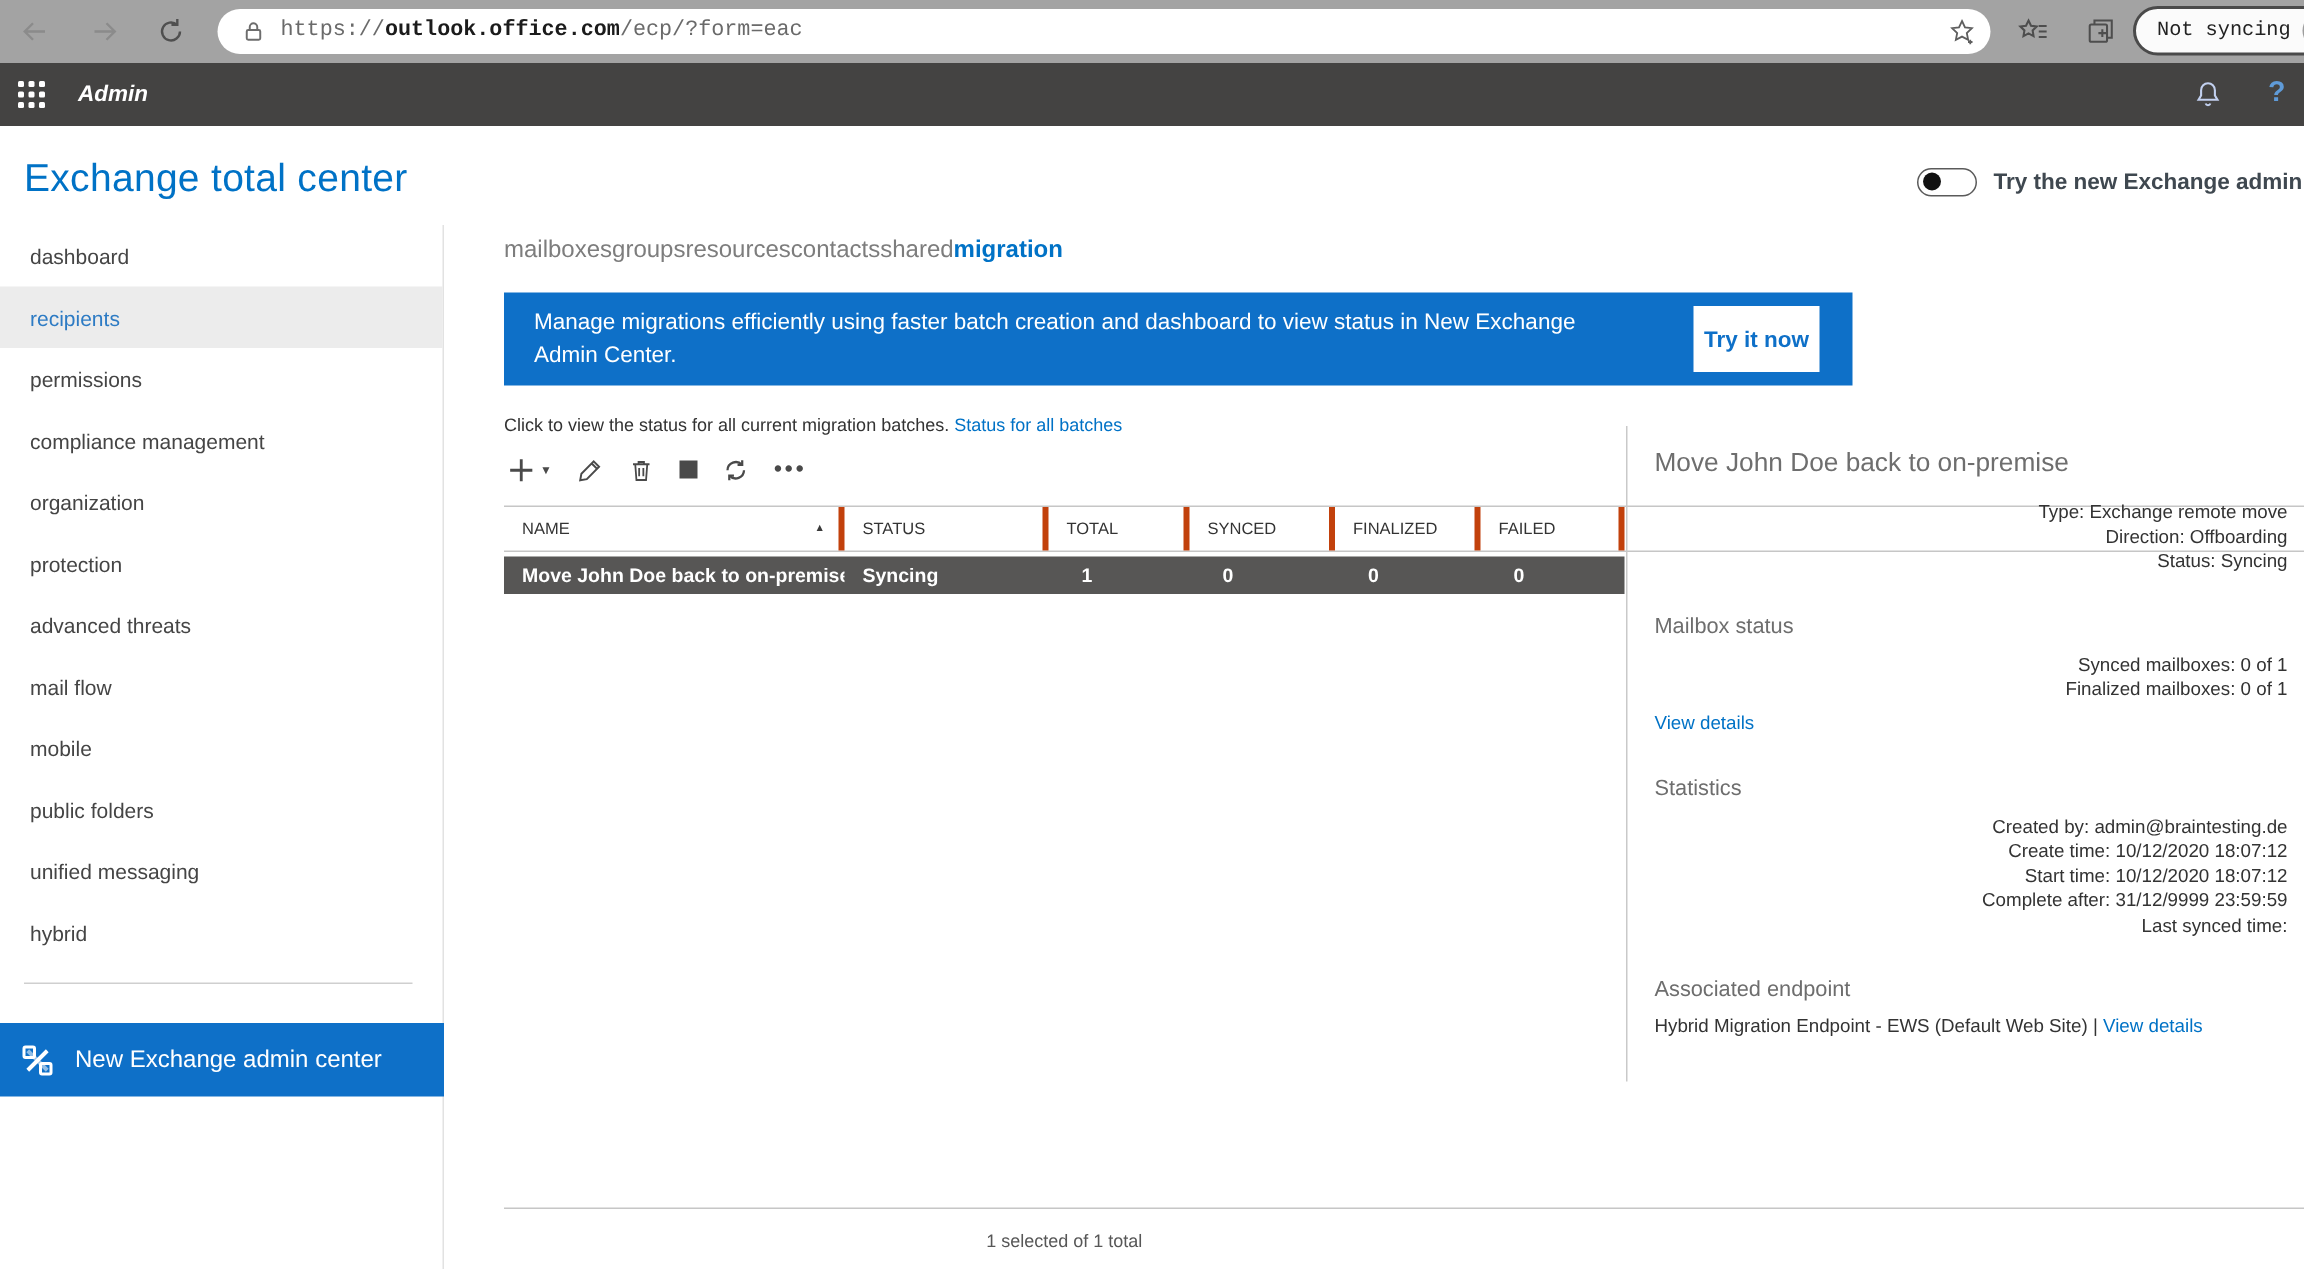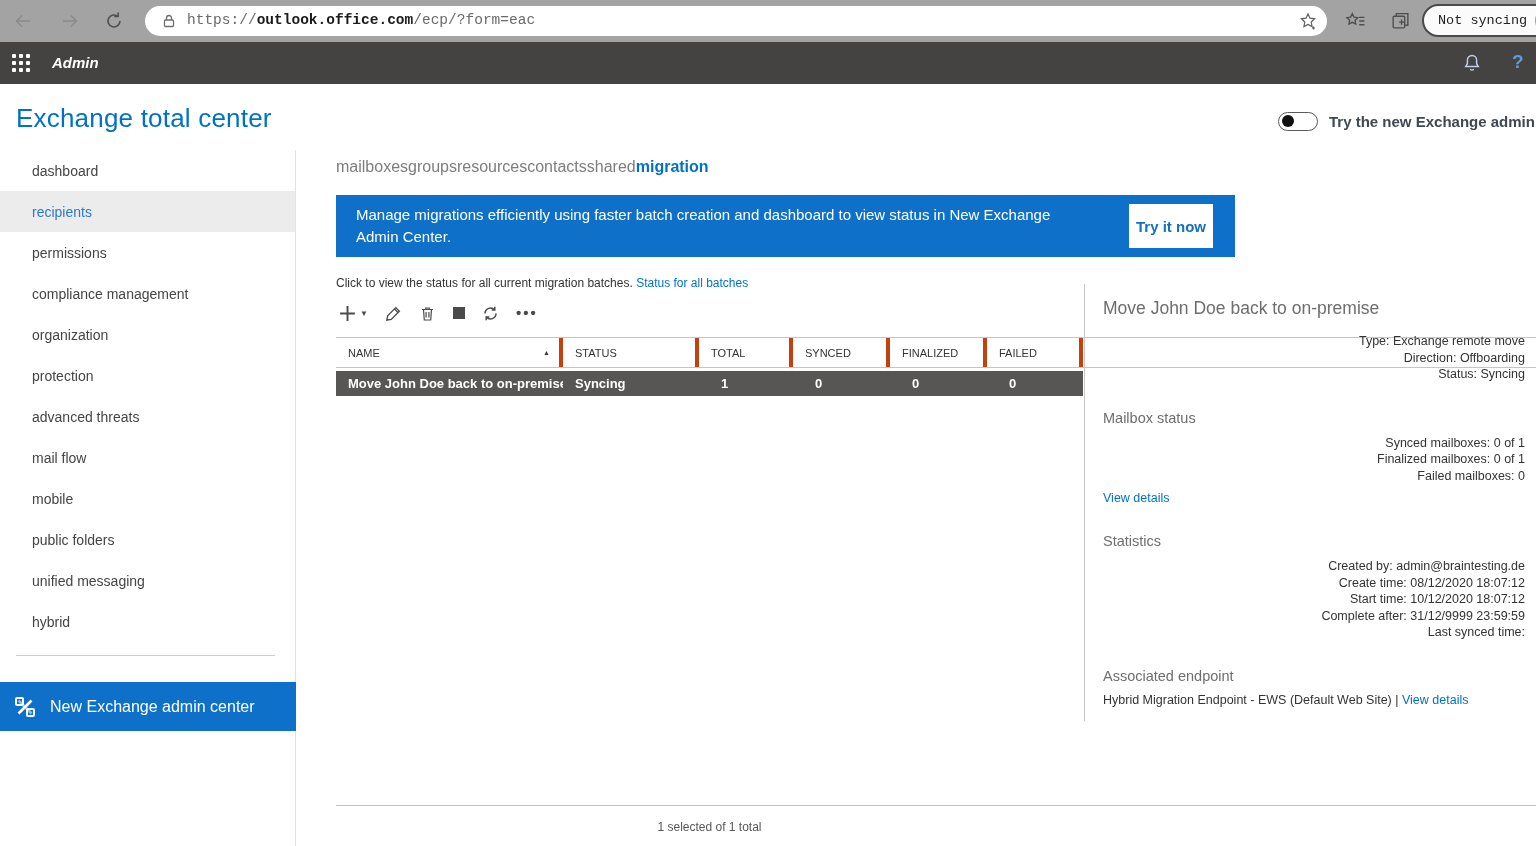--- a/index.html
+++ b/index.html
@@ -33,21 +33,21 @@
 
   
   .eac-title { position:absolute; left:16px; top:103px; font-size:26px; font-weight:400; color:var(--accent,#0072c6); letter-spacing:0.2px; }
   .toggle-row { position:absolute; left:1278px; top:108px; width:258px; height:26px; overflow:hidden; display:flex; align-items:center; gap:11px; }
   .toggle { width:40px; height:19px; border:1px solid #5a5a5a; border-radius:10px; background:#fff; position:relative; flex:0 0 40px; }
   .toggle .knob { position:absolute; left:3px; top:2.5px; width:12px; height:12px; border-radius:50%; background:#111; }
   .toggle-label { font-size:15px; font-weight:700; color:#3f4850; white-space:nowrap; }
 
   
   .sidebar { position:absolute; left:0; top:150px; width:296px; height:696px; background:#fff; border-right:1px solid #e2e2e2; }
-  .side-item { height:41px; display:flex; align-items:center; padding-left:32px; font-size:14px; color:#454545; cursor:pointer; }
+  .side-item { height:41px; display:flex; align-items:center; padding-left:20px; font-size:14px; color:#454545; cursor:pointer; }
   .side-item.selected { background:var(--sidebar_selected_bg,#ececec); color:#2d7bc4; }
   .side-divider { margin:13px 20px 0 16px; border-top:1px solid #cfcfcf; }
   .new-eac-btn { position:absolute; left:0; top:532px; width:296px; height:49px; background:var(--banner_blue,#0e70c8); color:#fff; display:flex; align-items:center; gap:14px; padding-left:14px; font-size:16px; cursor:pointer; }
   .exch-ico { width:22px; height:22px; flex:0 0 22px; }
 
   
   .content { position:absolute; left:336px; top:84px; width:1200px; height:762px; }
   .tabs { position:absolute; left:0; top:74px; display:flex; gap:0; font-size:16px; color:#7d7d7d; }
   .tab { cursor:pointer; }
   .tab.active { color:var(--accent,#0072c6); font-weight:700; }
@@ -320,28 +320,27 @@
     <div class="d-block">
       <div class="d-line">Type: Exchange remote move</div>
       <div class="d-line">Direction: Offboarding</div>
       <div class="d-line">Status: Syncing</div>
     </div>
 
     <div class="d-head">Mailbox status</div>
     <div class="d-lines">
       <div class="d-line">Synced mailboxes: 0 of 1</div>
       <div class="d-line">Finalized mailboxes: 0 of 1</div>
-      <div class="d-line">Failed mailboxes: 0</div>
     </div>
     <a class="d-link">View details</a>
 
     <div class="d-head">Statistics</div>
     <div class="d-lines">
       <div class="d-line">Created by: admin@braintesting.de</div>
-      <div class="d-line">Create time: 08/12/2020 18:07:12</div>
+      <div class="d-line">Create time: 10/12/2020 18:07:12</div>
       <div class="d-line">Start time: 10/12/2020 18:07:12</div>
       <div class="d-line">Complete after: 31/12/9999 23:59:59</div>
       <div class="d-line">Last synced time:</div>
     </div>
 
     <div class="d-head">Associated endpoint</div>
     <div class="d-endpoint">
       <span>Hybrid Migration Endpoint - EWS (Default Web Site) </span><span>| </span><a>View details</a>
     </div>
   </div>

